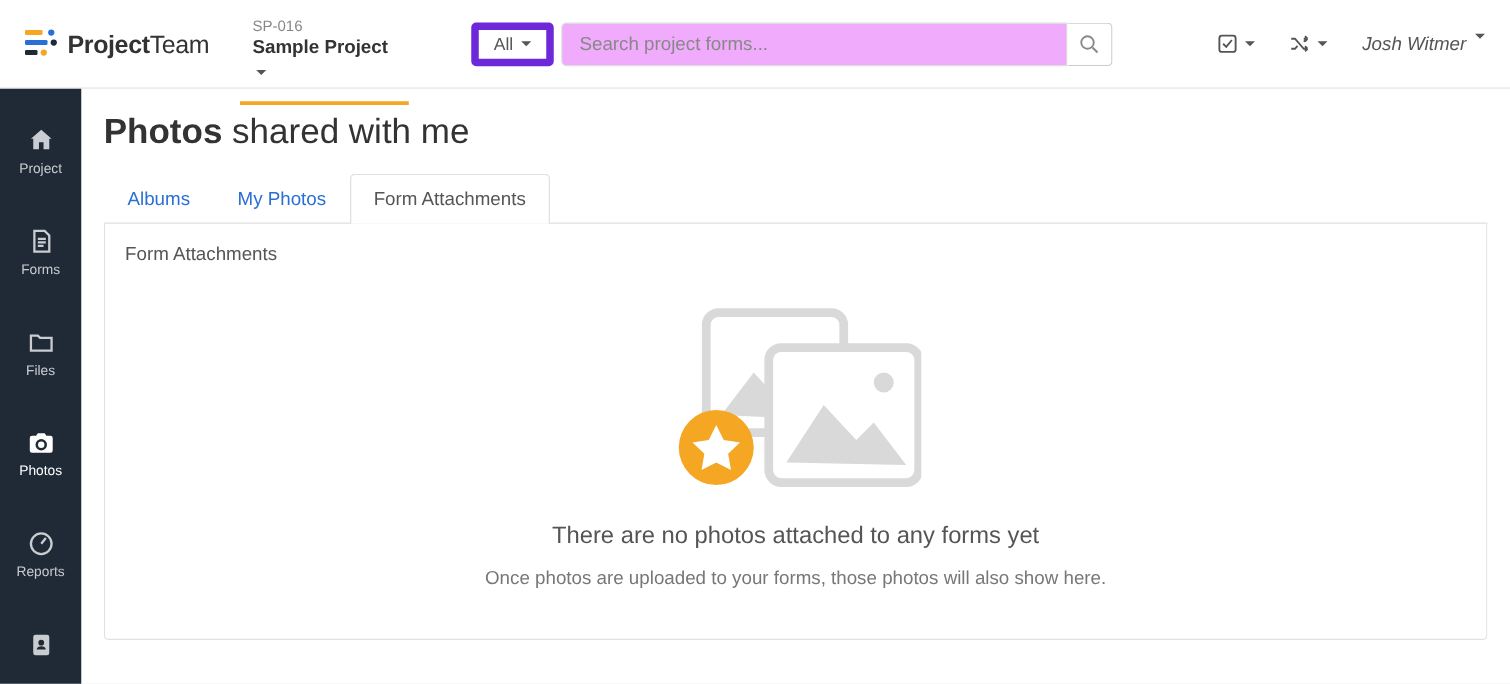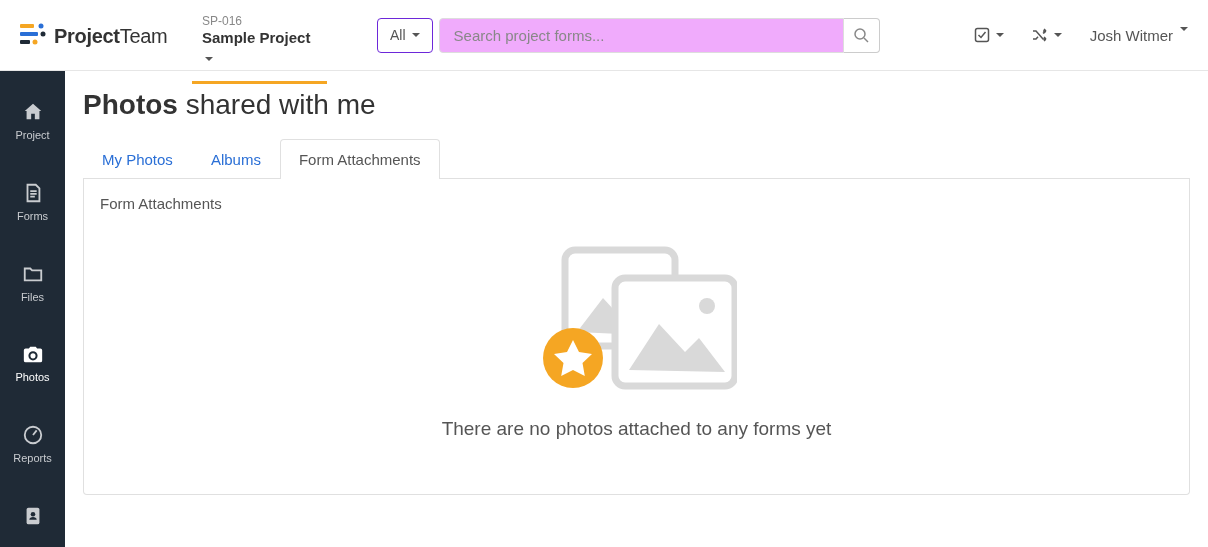--- a/index.html
+++ b/index.html
@@ -11,28 +11,28 @@
   .brand-logo { width: 26px; height: 26px; }
   .brand-text { font-size: 20px; color: #333; font-weight: 400; letter-spacing: -0.3px; }
   .brand-text .bold { font-weight: 600; }
   
   .project-switch { width: 135px; padding: 6px 10px 14px 10px; border-bottom: 3px solid #f5a623; margin-top: 22px; cursor: pointer; }
   .project-code { font-size: 12px; color: #888; line-height: 1.2; }
   .project-name { font-size: 15px; font-weight: 600; color: #333; line-height: 1.3; }
   .caret-down { display: inline-block; width: 0; height: 0; border-left: 4px solid transparent; border-right: 4px solid transparent; border-top: 4px solid #555; margin-left: 3px; vertical-align: middle; }
   
   .search-wrap { display: flex; align-items: center; margin-left: 50px; }
-  .search-scope { height: 35px; border: 1px solid #6d28d9; border-radius: 4px; background: #fff; padding: 0 12px; font-size: 14px; color: #555; display: flex; align-items: center; cursor: pointer; }
+  .search-scope { height: 35px; border: 6px solid #6d28d9; border-radius: 4px; background: #fff; padding: 0 12px; font-size: 14px; color: #555; display: flex; align-items: center; cursor: pointer; }
   .search-input { width: 405px; height: 35px; border: 1px solid #ddd; border-radius: 4px 0 0 4px; background: #f0abfc; padding: 0 14px; font-size: 15px; color: #555; margin-left: 6px; }
   .search-input::placeholder { color: #888; }
   .search-btn { width: 36px; height: 35px; border: 1px solid #ccc; border-left: none; border-radius: 0 4px 4px 0; background: #fff; display: flex; align-items: center; justify-content: center; cursor: pointer; color: #888; }
   
   .header-right { margin-left: auto; display: flex; align-items: center; gap: 28px; color: #555; }
   .header-right .icon-btn { display: flex; align-items: center; gap: 3px; cursor: pointer; }
-  .user-menu { cursor: pointer; font-size: 15px; color: #555; display: flex; gap: 4px; }
+  .user-menu { cursor: pointer; font-size: 15px; color: #555; display: flex; gap: 4px; font-style: italic; }
   
   
   .left-nav { position: absolute; left: 0; top: 71px; bottom: 0; width: 65px; background: #1f2a36; display: flex; flex-direction: column; align-items: center; padding-top: 18px; }
   .nav-item { width: 100%; text-align: center; color: #c9ccd0; font-size: 11px; padding: 12px 0 14px 0; cursor: pointer; }
   .nav-item.active { color: #fff; }
   .nav-item .nav-icon { display: flex; justify-content: center; margin-bottom: 6px; color: inherit; }
   .nav-item svg { width: 22px; height: 22px; }
   .nav-gap { height: 20px; }
   
   
@@ -170,36 +170,37 @@
         </svg>
       </div>
     <div></div>
   </div>
 </div>
 
 <div class="main">
   <div class="page-title"><span class="bold">Photos</span><span> shared with me</span></div>
 
   <div class="tabs">
+    <div class="tab">Albums</div>
     <div class="tab">My Photos</div>
-    <div class="tab">Albums</div>
     <div class="tab active">Form Attachments</div>
   </div>
 
   <div class="panel">
     <div class="panel-head">Form Attachments</div>
 
     <div class="empty">
       <div class="empty-graphic">
         <svg viewBox="0 0 200 160">
           <rect x="28" y="8" width="110" height="96" rx="10" fill="none" stroke="#d9d9d9" stroke-width="7"></rect>
           <path d="M40 90 L66 56 L88 80 L100 66 L126 94 Z" fill="#d9d9d9"></path>
           <rect x="78" y="36" width="120" height="108" rx="10" fill="#fff" stroke="#d9d9d9" stroke-width="7"></rect>
           <circle cx="170" cy="64" r="8" fill="#d9d9d9"></circle>
           <path d="M92 128 L122 82 L148 110 L162 96 L188 130 Z" fill="#d9d9d9"></path>
           <circle cx="36" cy="116" r="30" fill="#f5a623"></circle>
           <path d="M36 98 l6 12 l13 2 l-9.5 9 l2.3 13 L36 128 l-11.8 6 l2.3-13 l-9.5-9 l13-2 z" fill="#fff"></path>
         </svg>
       </div>
       <div class="empty-title">There are no photos attached to any forms yet</div>
+      <div class="empty-sub">Once photos are uploaded to your forms, those photos will also show here.</div>
     </div>
   </div>
 </div>
 
 </body></html>

